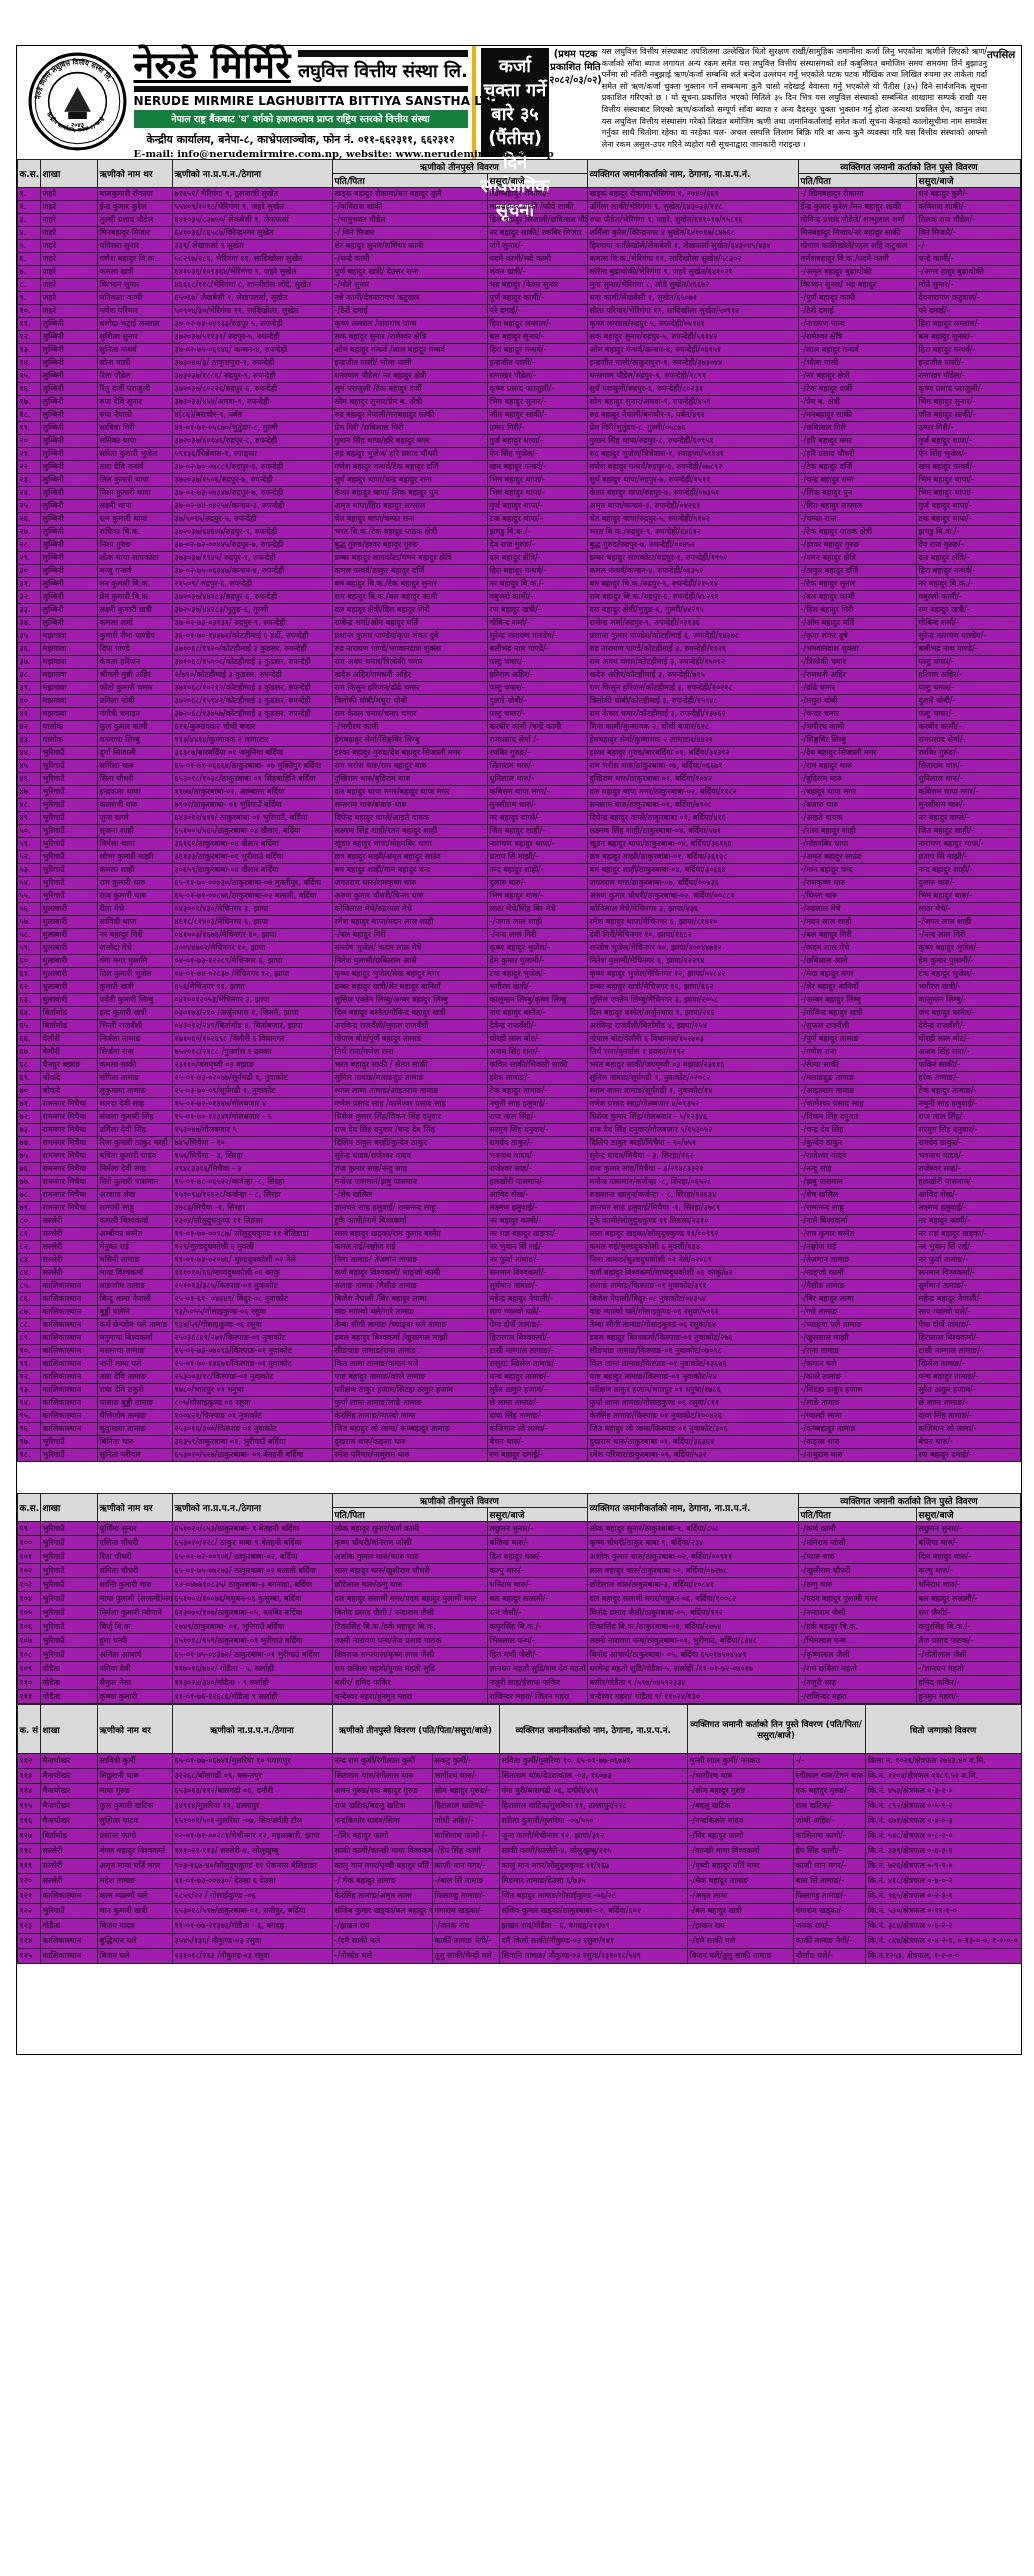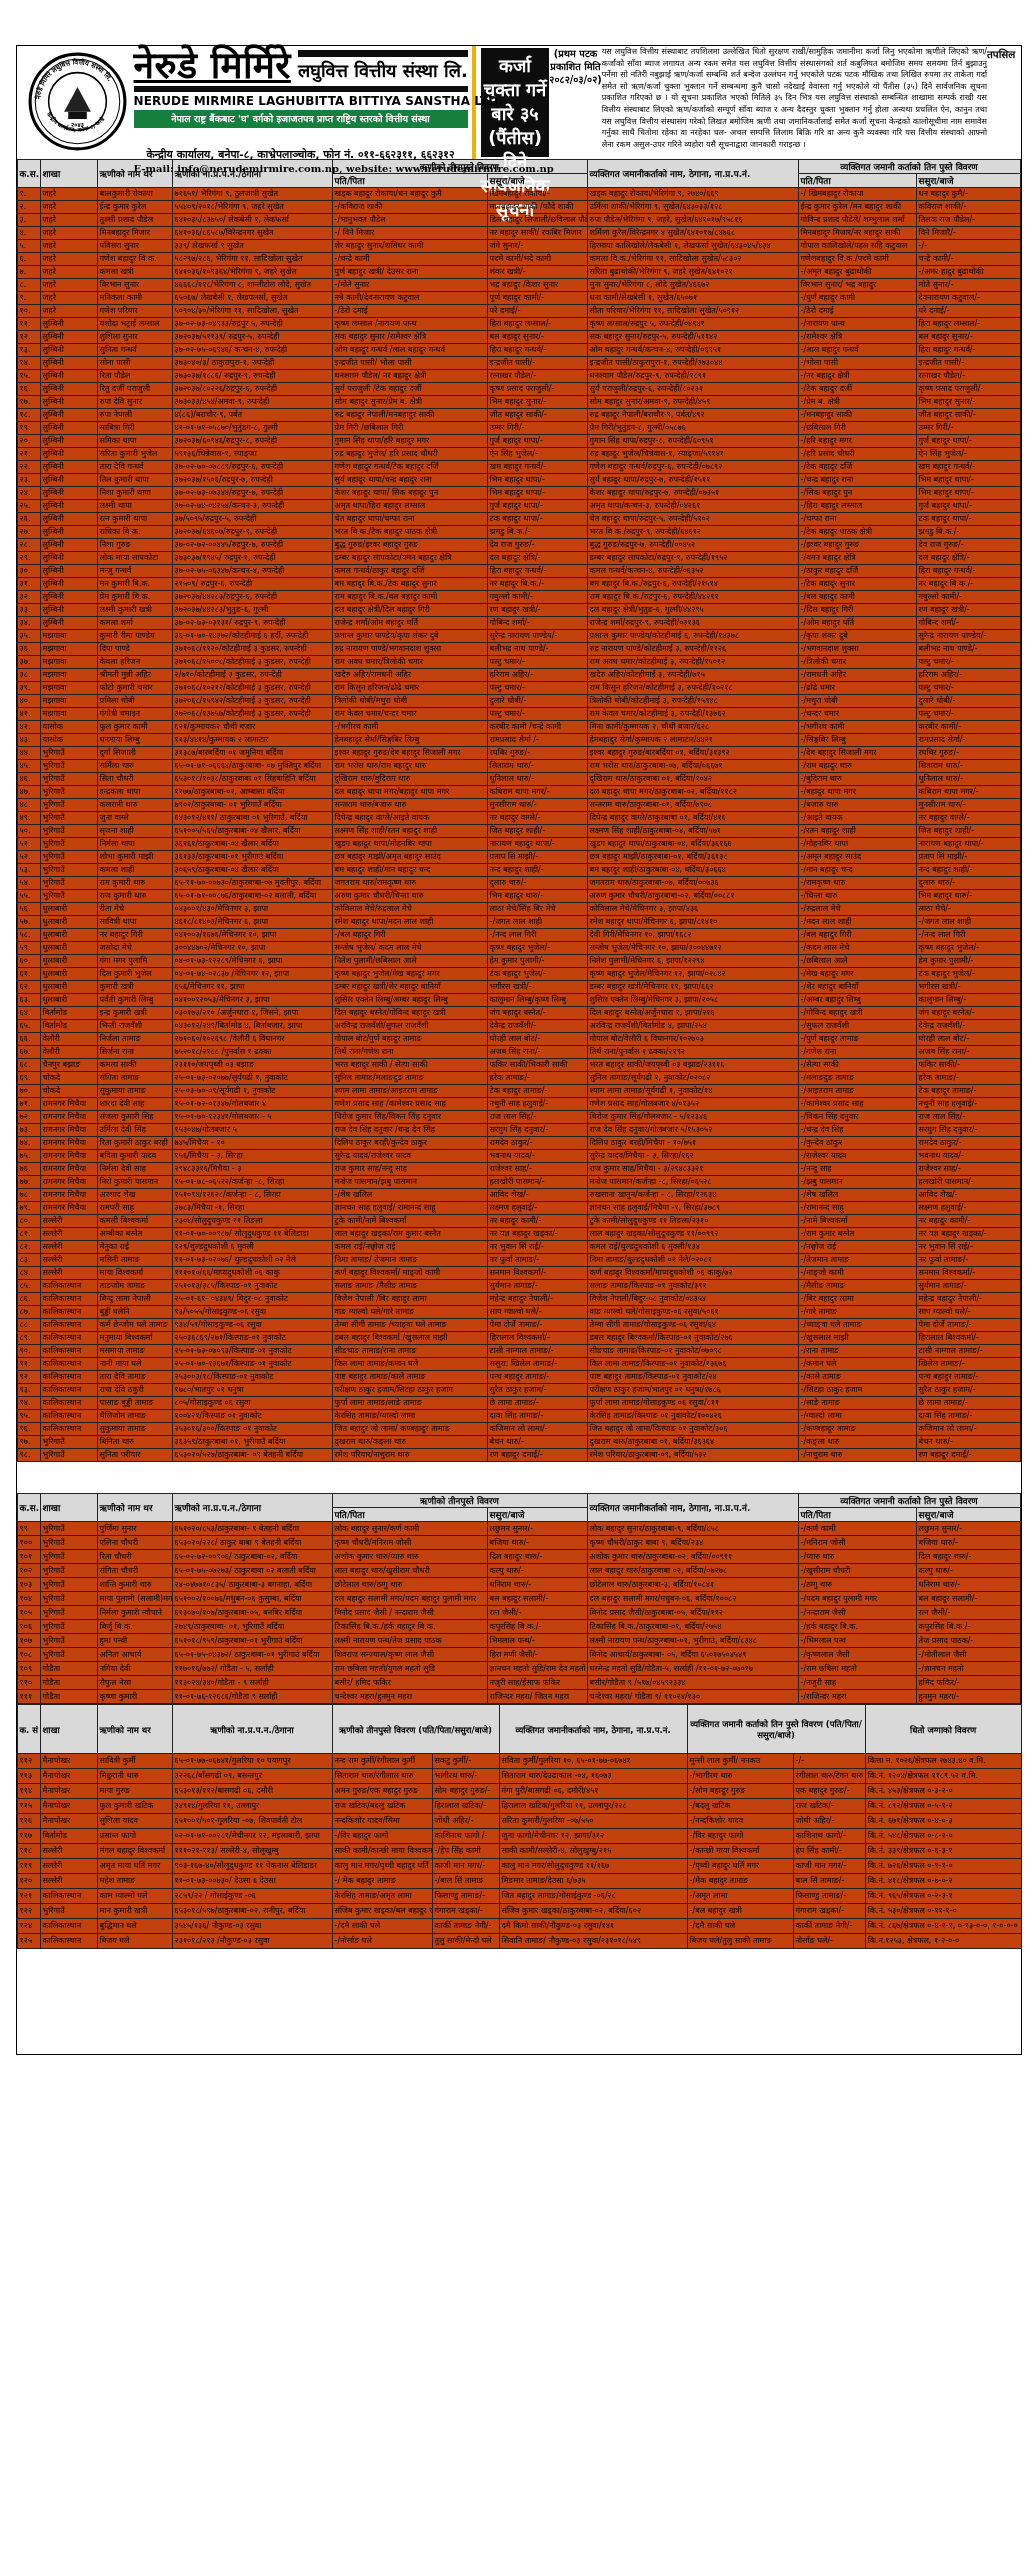--- a/index.html
+++ b/index.html
@@ -15,32 +15,32 @@
   .mh-text{position:absolute;left:117px;top:1px;width:334px;}
   .titlerow{display:flex;align-items:flex-start;}
   .np-title{font-size:37px;font-weight:bold;letter-spacing:0.5px;line-height:1.0;white-space:nowrap;text-decoration:underline;}
   .np-sub-block{margin-left:7.2px;padding-top:3.1px;flex:1;}
   .np-sub-bar{height:6.7px;background:#0d0d0d;margin-bottom:1.5px;}
   .np-sub{font-size:18px;font-weight:bold;white-space:nowrap;}
   .big-bar{height:6.2px;background:#0d0d0d;margin:2.1px 0 1.5px 0;}
   .en-name{font-size:12px;font-weight:bold;white-space:nowrap;letter-spacing:0.1px;}
   .lic-banner{background:#15803d;color:#fff;font-size:9.5px;font-weight:bold;
               text-align:center;padding:2.6px 2.1px;margin:2.1px 0 1.5px 0;white-space:nowrap;}
-  .addr{font-size:10.8px;font-weight:bold;text-align:center;margin-top:18px;white-space:nowrap;}
+  .addr{font-size:10.8px;font-weight:bold;text-align:center;margin-top:3px;white-space:nowrap;}
   .mail{font-size:10px;font-weight:bold;text-align:center;margin-top:2.1px;
         font-family:"DejaVu Serif","Liberation Serif",serif;white-space:nowrap;}
   .header-right{flex:1;border-left:4px solid #eab308;padding:0 5.2px 0 5.2px;box-sizing:border-box;
                 display:flex;}
   .notice-banner{background:#0d0d0d;color:#fff;font-weight:bold;font-size:18px;
                  text-align:center;padding:5.2px 0 6.2px 0;margin:1.5px 0 2.1px 0;}
   .notice-date{text-align:center;font-weight:bold;font-size:9.8px;margin:0.5px 0 1.5px 0;}
   .notice-body{font-size:8px;line-height:1.45;text-align:justify;margin:0;}
   .tapasil{text-align:center;font-weight:bold;font-size:10.3px;margin-top:1px;}
   
-  table{border-collapse:collapse;table-layout:fixed;width:1003px;background:#c2410c;}
+  table{border-collapse:collapse;table-layout:fixed;width:1003px;background:#a21caf;}
   th,td{border:0.8px solid #222;box-sizing:border-box;overflow:hidden;
         white-space:nowrap;padding:0.5px 2.1px;text-align:left;vertical-align:middle;}
   thead th{background:#d9d9d9;font-weight:bold;font-size:8.8px;text-align:left;}
   thead th.c{text-align:center;}
   tbody td{font-size:8px;height:13px;line-height:1.15;}
   .t2 tbody td{height:14px;}
   .t3 tbody td{height:15px;}
   .gap{height:31px;}
   .t3 thead th{font-size:8.5px;}
 </style>
@@ -1537,20 +1537,32 @@
             <td>मान कुमारी खत्री</td>
             <td>६५३०१८/५९७/ठाकुरबाबा-०२, रानीपुर, बर्दिया</td>
             <td>संजिब कुमार खड्का/बल बहादुर खत्री</td>
             <td>गंगाराम खड्का/-</td>
             <td>संजिव कुमार खड्का/ठाकुरबाबा-०२, बर्दिया/६०२</td>
             <td>-/बल बहादुर खत्री</td>
             <td>गंगाराम खड्का/-</td>
             <td>कि.नं. ५३०/क्षेत्रफल ०-११-१-०</td>
           </tr>
           <tr>
+            <td>१२३</td>
+            <td>गोडैता</td>
+            <td>बिजय यादव</td>
+            <td>११-०१-७७-२१३७३/गोडैता - ६, बगदह</td>
+            <td>-/झखन राय</td>
+            <td>-/जनक राय</td>
+            <td>झखन राय/गोडैता - ६, बगदह/२१३७९</td>
+            <td>-/झखन राय</td>
+            <td>जनक राय/-</td>
+            <td>कि.नं. ३८४/क्षेत्रफल ०-६-२-२</td>
+          </tr>
+          <tr>
             <td>१२४</td>
             <td>कालिकास्थान</td>
             <td>बुद्धिमान घले</td>
             <td>३५४५/१३६/ नौकुण्ड-०३ रसुवा</td>
             <td>-/दमै साकी घले</td>
             <td>कार्की तामाङ नेगी/-</td>
             <td>दमै किमो साकी/नौकुण्ड-०३ रसुवा/१४१</td>
             <td>-/दमै साकी घले</td>
             <td>कार्की तामाङ नेगी/-</td>
             <td>कि.नं. ८६७/क्षेत्रफल ०-४-२-१, ०-१३-०-०, १-०-०-०</td>

